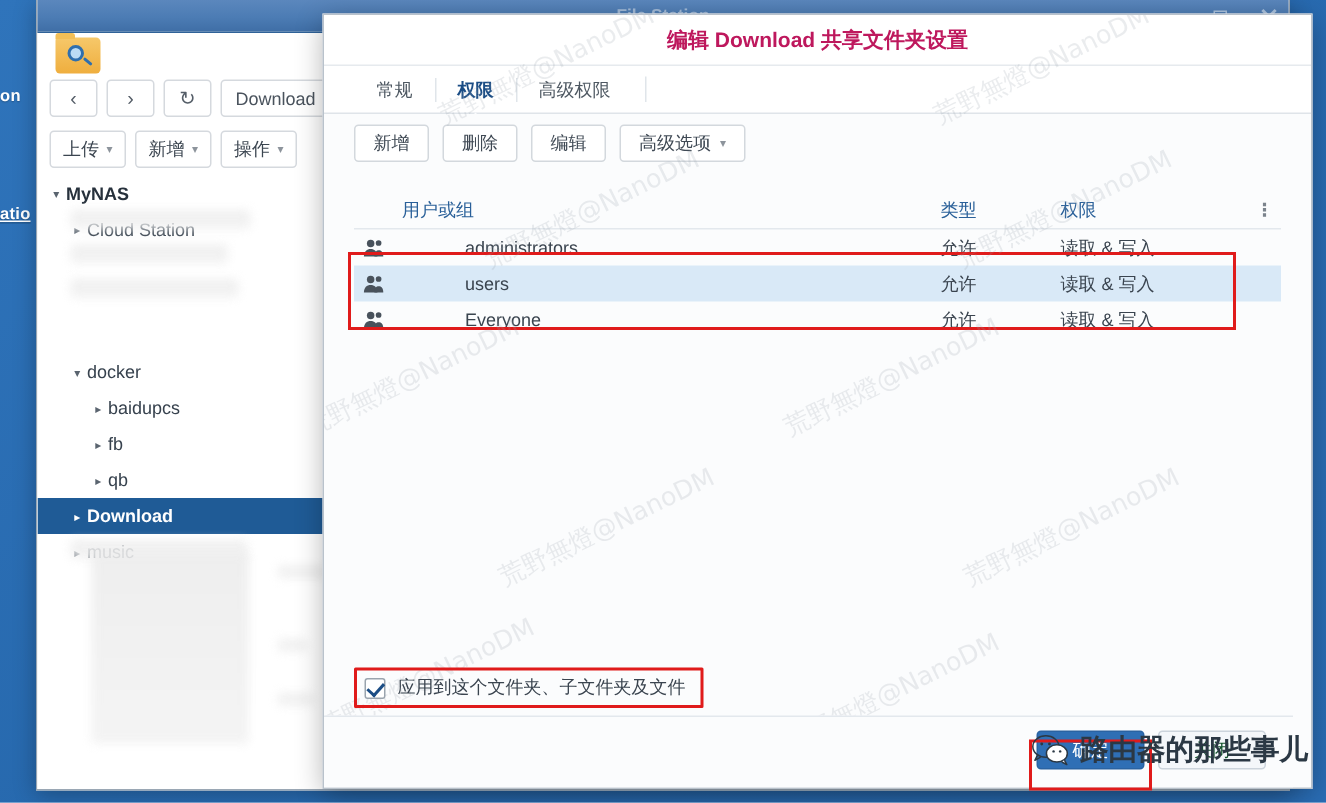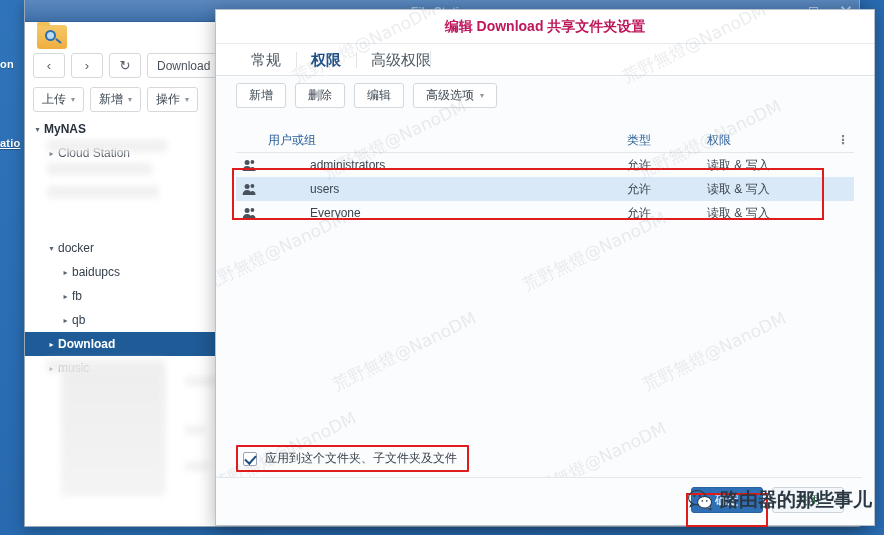--- a/index.html
+++ b/index.html
@@ -141,21 +141,21 @@
   }
   #dlg-title { color:#be185d; font-size:14px; font-weight:700; }
 
   #dlg-tabs {
     height:32px; display:flex; align-items:flex-end;
     padding-left:20px; background:#fff;
     border-bottom:1px solid #dfe4e9; position:relative;
   }
   .tab {
     padding:0 15px; height:30px; display:flex; align-items:center;
-    color:#4e5862; font-size:15px; cursor:pointer; position:relative;
+    color:#4e5862; font-size:12px; cursor:pointer; position:relative;
   }
   .tab + .tab:before {
     content:""; position:absolute; left:0; top:7px; bottom:7px; width:1px; background:#e0e5ea;
   }
   .tab.active { color:#1b4d85; font-weight:700; }
   .tab.active:after {
     content:""; position:absolute; left:50%; bottom:-6px; margin-left:-6px;
     width:0; height:0; border-left:6px solid transparent; border-right:6px solid transparent;
     border-bottom:6px solid #fbfcfd;
   }

